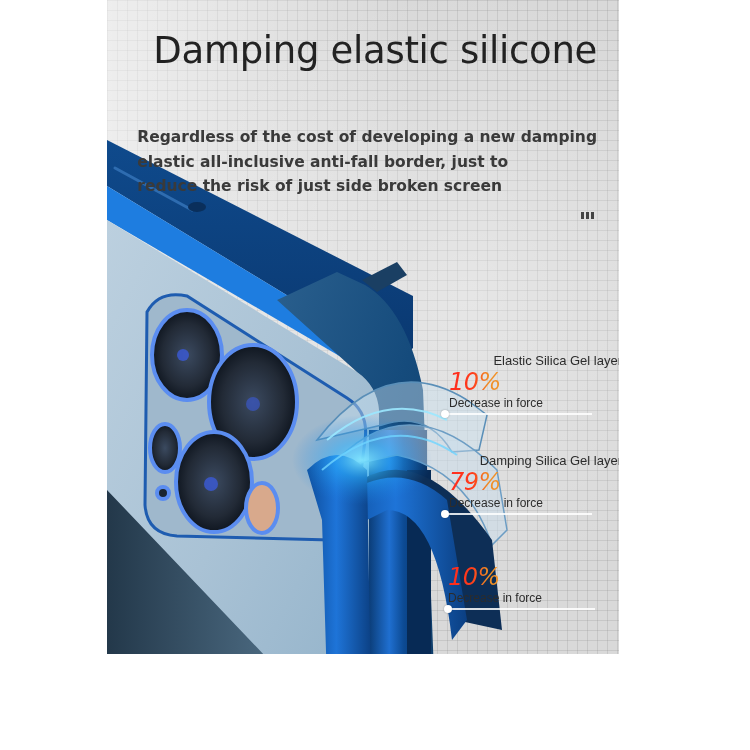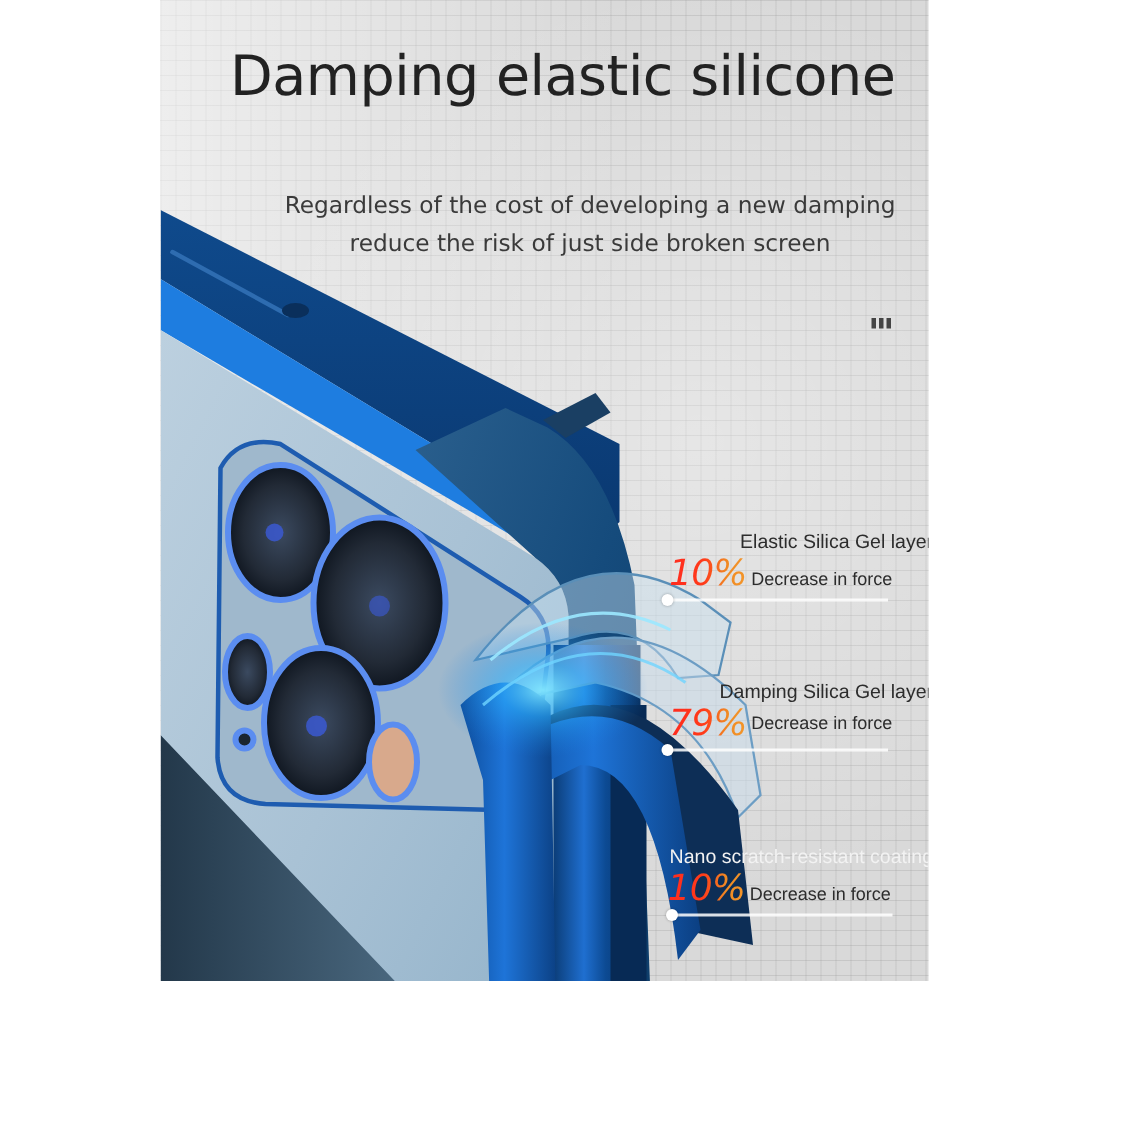--- a/index.html
+++ b/index.html
@@ -17,33 +17,33 @@
     content:""; position:absolute; inset:0;
     background: radial-gradient(ellipse at 70% 45%, rgba(255,255,255,0.35), rgba(255,255,255,0) 60%);
     pointer-events:none;
   }
   .title {
     position:absolute; right:22px; top:26px; text-align:right;
     font-family:"DejaVu Sans", sans-serif; font-weight:400; color:#222;
     font-size:37px; line-height:49px; letter-spacing:-0.3px; z-index:5;
   }
   .subtitle {
-    position:absolute; right:22px; top:125px; text-align:center;
+    position:absolute; right:22px; top:125px; text-align:left;
     font-family:"DejaVu Sans", sans-serif; color:#3a3a3a;
-    font-size:15.5px; line-height:24.5px; z-index:5;
+    font-size:15.5px; line-height:24.5px; z-index:5;font-weight:bold;
   }
   .more {
     position:absolute; left:474px; top:212px; display:flex; gap:2px; z-index:5;
   }
   .more span { width:3px; height:7px; background:#444; display:block; }
   .phone-art { position:absolute; left:0; top:0; width:512px; height:750px; z-index:2; }
   .label-block { position:absolute; z-index:6; }
   .layer-name { font-size:13px; color:#2c2c2c; text-align:right; white-space:nowrap; font-family:"Liberation Sans", sans-serif; }
   .layer-name.light { color:#f2f2f2; }
-  .stat-row { display:flex; align-items:baseline; white-space:nowrap; }
+  .stat-row { display:flex; align-items:baseline; white-space:nowrap;flex-direction:column; }
   .pct { font-style:italic; font-size:24px; font-weight:400; letter-spacing:-0.5px;
          background:linear-gradient(90deg,#ff2a1f 0%,#ff3b1a 45%,#f08a23 75%,#f3962a 100%);
          -webkit-background-clip:text; background-clip:text; color:transparent; font-family:"DejaVu Sans", sans-serif; }
   .pct-text { font-size:12px; color:#2c2c2c; margin-left:3px; }
   .line { position:relative; height:2px; background:rgba(255,255,255,0.85); margin-top:3px; }
   .dot { position:absolute; left:-1px; top:-3px; width:8px; height:8px; border-radius:50%; background:#fff; box-shadow:0 0 2px rgba(0,0,0,0.3); }
 </style>
 </head>
 <body>
 
@@ -132,20 +132,21 @@
       <path d="M215,470 Q285,410 350,455" stroke="#6fd4ff" stroke-width="2" fill="none" opacity="0.8"></path>
     </g>
   </svg>
 
   <div class="title">
     <div>Damping elastic silicone</div>
   </div>
 
   <div class="subtitle">
     <div>Regardless of the cost of developing a new damping</div>
+    <div>elastic all-inclusive anti-fall border, just to</div>
     <div>reduce the risk of just side broken screen</div>
   </div>
 
   <div class="more">
     <span></span>
       <span></span>
       <span></span>
   </div>
 
   <div class="label-block" style="left:335px; top:353px; width:180px;">
@@ -154,31 +155,30 @@
       <span class="pct">10%</span>
       <span class="pct-text">Decrease in force</span>
     </div>
     <div class="line" style="width:150px;">
         <div class="dot"></div>
       </div>
   </div>
 
   <div class="label-block" style="left:335px; top:453px; width:180px;">
     <div class="layer-name">Damping Silica Gel layer</div>
-    <div class="stat-row" style="margin-left:4px;align-items:center;">
+    <div class="stat-row" style="margin-left:4px;">
       <span class="pct">79%</span>
       <span class="pct-text">Decrease in force</span>
     </div>
     <div class="line" style="width:150px;">
         <div class="dot"></div>
       </div>
   </div>
 
   <div class="label-block" style="left:318px; top:563px; width:197px;">
-    <div class="layer-name light">Nano scratch-resistant coating</div>
     <div class="stat-row" style="margin-left:20px;">
       <span class="pct">10%</span>
       <span class="pct-text">Decrease in force</span>
     </div>
     <div class="line" style="width:150px; margin-left:20px;">
         <div class="dot"></div>
       </div>
   </div>
 </div>
 

